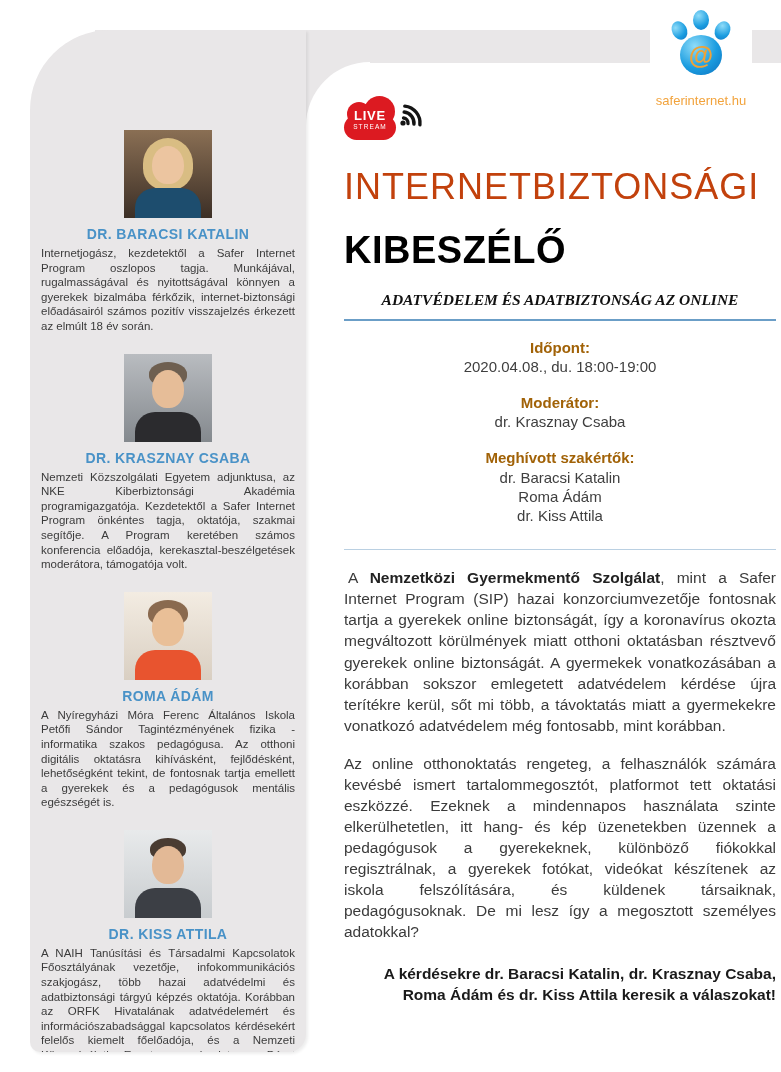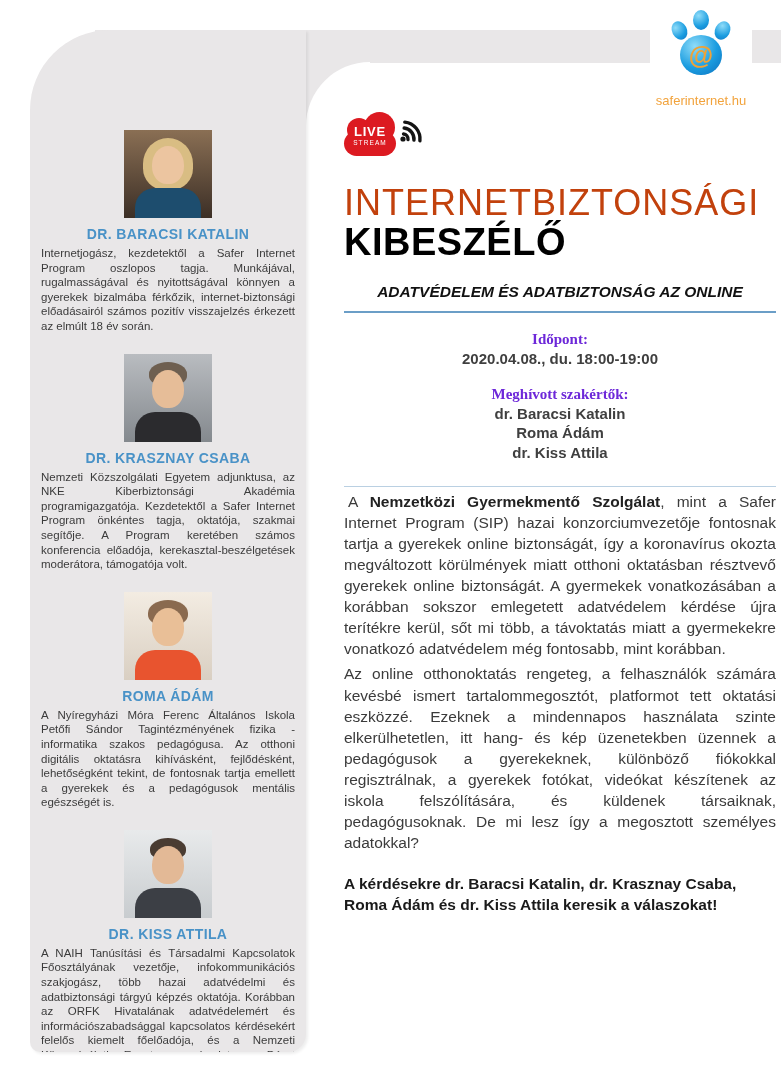--- a/index.html
+++ b/index.html
@@ -44,50 +44,50 @@
          background: radial-gradient(circle at 35% 28%, #8fdcf9, #1b9de0 60%, #0f77c4); }
   .toe-left   { left: 3px;  top: 11px; width: 15px; height: 19px; transform: rotate(-28deg); }
   .toe-middle { left: 24px; top: 0;    width: 16px; height: 20px; }
   .toe-right  { left: 46px; top: 11px; width: 15px; height: 19px; transform: rotate(28deg); }
   .logo-text { color: #f2a33c; font-size: 13px; margin-top: 17px; white-space: nowrap; }
 
   
   .content { position: absolute; left: 344px; top: 104px; width: 432px; }
 
   .badge-wrap { position: relative; height: 64px; }
-  .cloud { position: relative; width: 52px; height: 36px; margin-top: 16px; }
+  .cloud { position: relative; width: 52px; height: 36px; }
   .cloud-base { position: absolute; bottom: 0; left: 0; width: 52px; height: 25px;
                 background: #dc1a21; border-radius: 13px; }
   .cloud-bump1 { position: absolute; left: 3px; top: -2px; width: 24px; height: 24px;
                  border-radius: 50%; background: #dc1a21; }
   .cloud-bump2 { position: absolute; left: 20px; top: -8px; width: 31px; height: 31px;
                  border-radius: 50%; background: #dc1a21; }
   .cloud-text { position: absolute; left: 0; top: -4px; width: 52px; height: 40px; z-index: 2;
                 display: flex; flex-direction: column; align-items: center; justify-content: center;
                 color: #fff; }
   .live-label { font-size: 13px; font-weight: bold; letter-spacing: 0.8px; line-height: 1.1; }
   .stream-label { font-size: 6.5px; letter-spacing: 1.1px; line-height: 1.3; }
   .wifi { position: absolute; left: 52px; top: -7px; }
 
   .title-line1 { font-size: 36px; letter-spacing: 1px; color: #c2410c; line-height: 1.05; }
-  .title-line2 { font-size: 38px; font-weight: bold; color: #000; letter-spacing: 0.5px; line-height: 1.1; }
+  .title-line2 { font-size: 38px; font-weight: bold; color: #000; letter-spacing: 0.5px; line-height: 1.1; margin-top: 24px; }
 
   .subtitle { margin-top: 18px; text-align: center; font-size: 15.5px; font-weight: bold;
-              font-style: italic; color: #111; line-height: 1.3; }
+              font-style: italic; color: #111; line-height: 1.3; font-family: Liberation Serif, serif; }
 
   .divider-top { border: none; border-top: 2px solid #6b9ec7; margin-top: 9px; }
   .divider-mid { border: none; border-top: 1px solid #bad0e2; margin-top: 24px; }
 
   .event-block { text-align: center; font-size: 15px; line-height: 1.28; margin-top: 17px; }
-  .event-label { font-weight: bold; color: #6d28d9; font-family: Liberation Serif, serif; }
-  .event-value { color: #3f3f3f; font-weight: bold; }
-
-  .para { margin-top: 4px; font-size: 15.5px; line-height: 1.36; color: #3b3b3b; text-align: justify; }
+  .event-label { font-weight: bold; color: #a16207; }
+  .event-value { color: #3f3f3f; }
+
+  .para { margin-top: 17px; font-size: 15.5px; line-height: 1.36; color: #3b3b3b; text-align: justify; }
   .para.first { text-indent: 4px; }
-  .para.last { text-align: left; margin-top: 20px; }
+  .para.last { text-align: right; margin-top: 20px; }
   .para b { color: #222; }
   .closing-bold { font-weight: bold; color: #1a1a1a; }
 </style>
 </head>
 <body>
 
 <div class="page">
 
   <div class="top-band"></div>
   <div class="corner-fill"></div>
@@ -178,20 +178,24 @@
       <div>ADATVÉDELEM ÉS ADATBIZTONSÁG AZ ONLINE</div>
     </div>
 
     <hr class="divider-top">
 
     <div class="event-block">
       <div class="event-label">Időpont:</div>
       <div class="event-value">2020.04.08., du. 18:00-19:00</div>
     </div>
 
+    <div class="event-block">
+      <div class="event-label">Moderátor:</div>
+      <div class="event-value">dr. Krasznay Csaba</div>
+    </div>
 
     <div class="event-block">
       <div class="event-label">Meghívott szakértők:</div>
       <div class="event-value">dr. Baracsi Katalin</div>
       <div class="event-value">Roma Ádám</div>
       <div class="event-value">dr. Kiss Attila</div>
     </div>
 
     <hr class="divider-mid">
 

